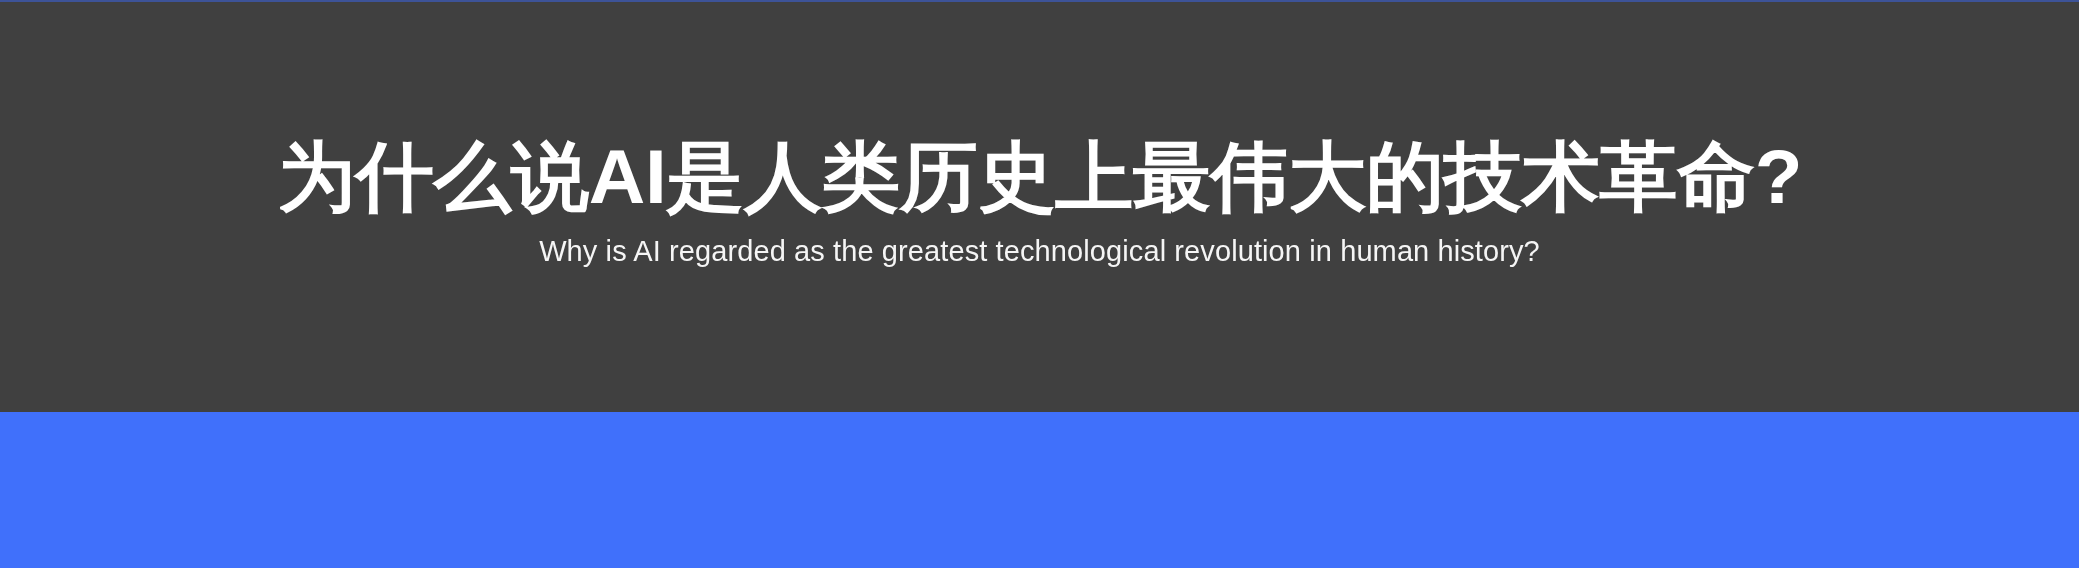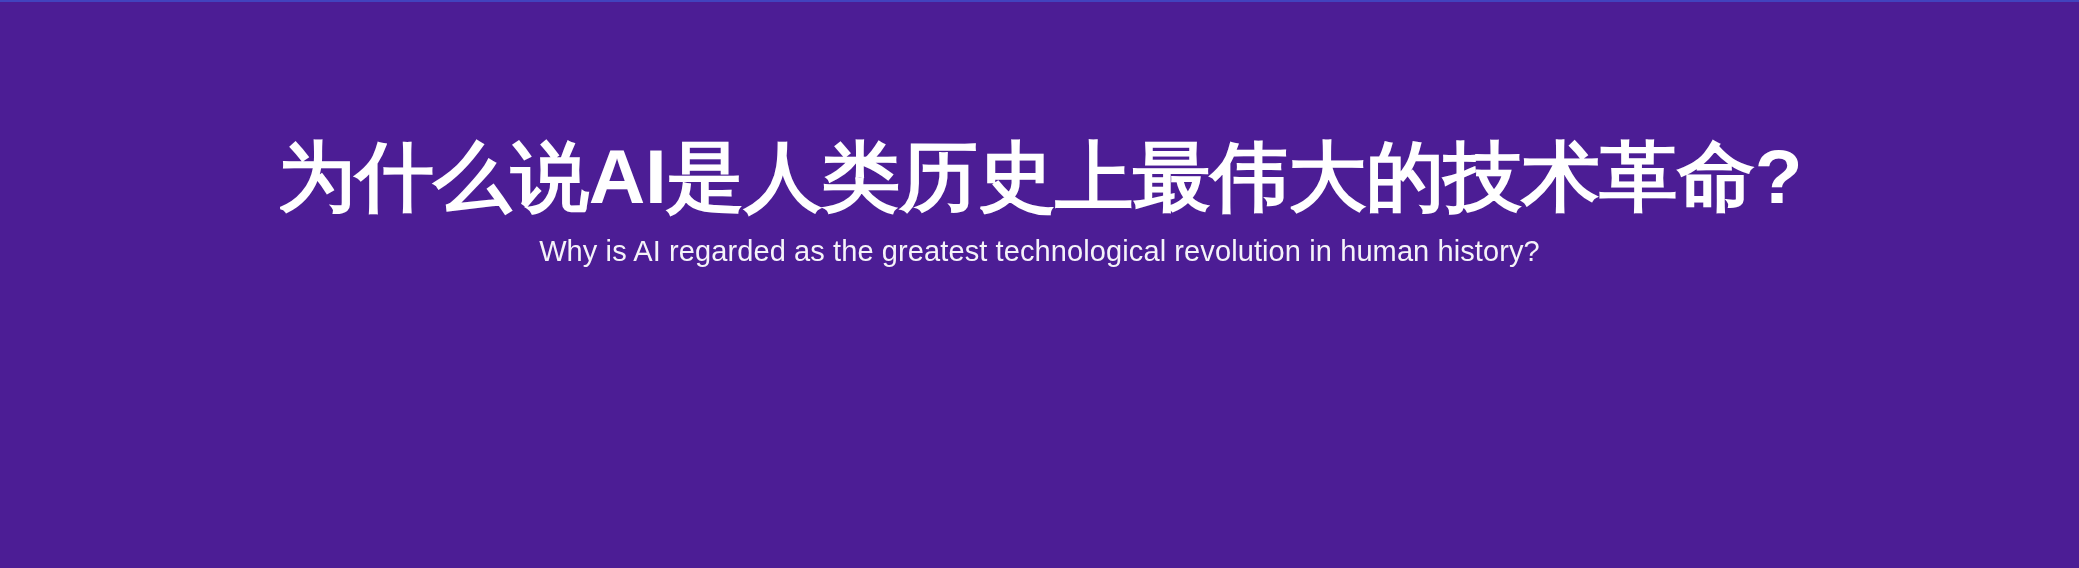--- a/index.html
+++ b/index.html
@@ -13,22 +13,22 @@
     height: 568px;
     overflow: hidden;
     font-family: "Liberation Sans", "DejaVu Sans", sans-serif;
     background: #4070fb;
   }
 
   
   .slide {
     position: relative;
     width: 2079px;
-    height: 568px;
-    background-color: #4c1d95;
+    height: 412px;
+    background-color: #404040;
     box-sizing: border-box;
     overflow: hidden;
   }
 
   
   .top-hairline {
     position: absolute;
     top: 0;
     left: 0;
     width: 100%;

